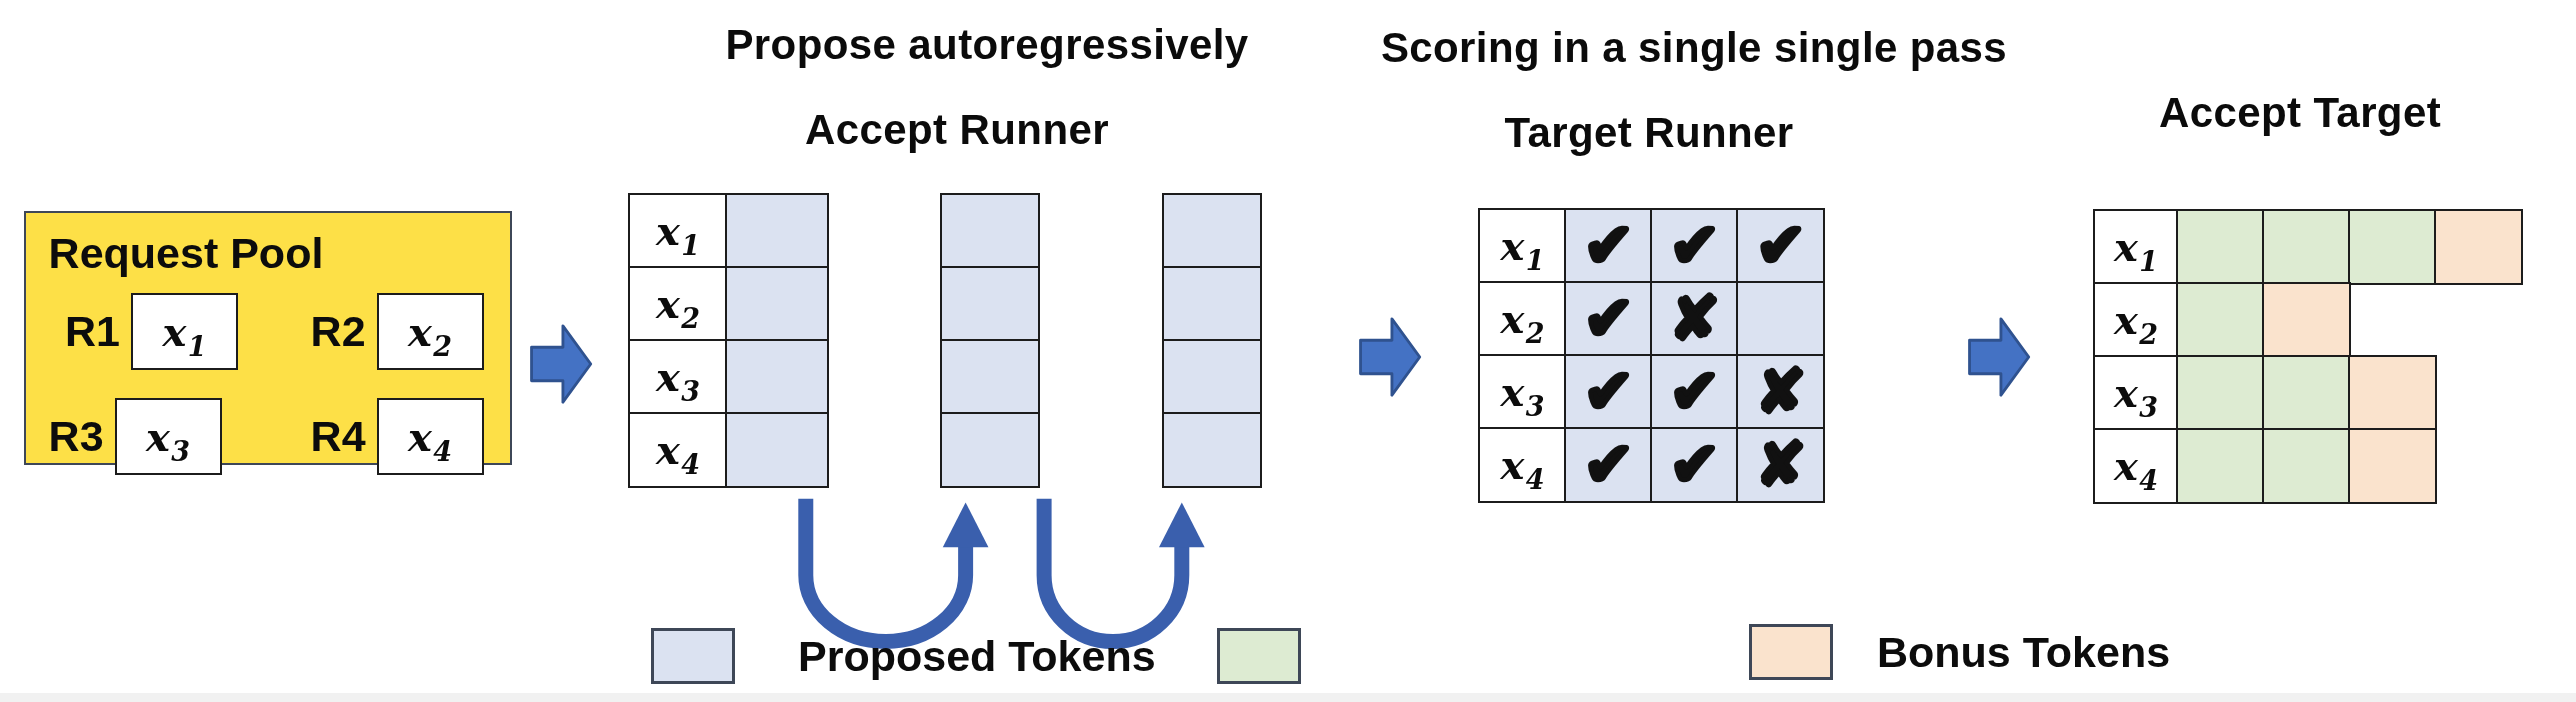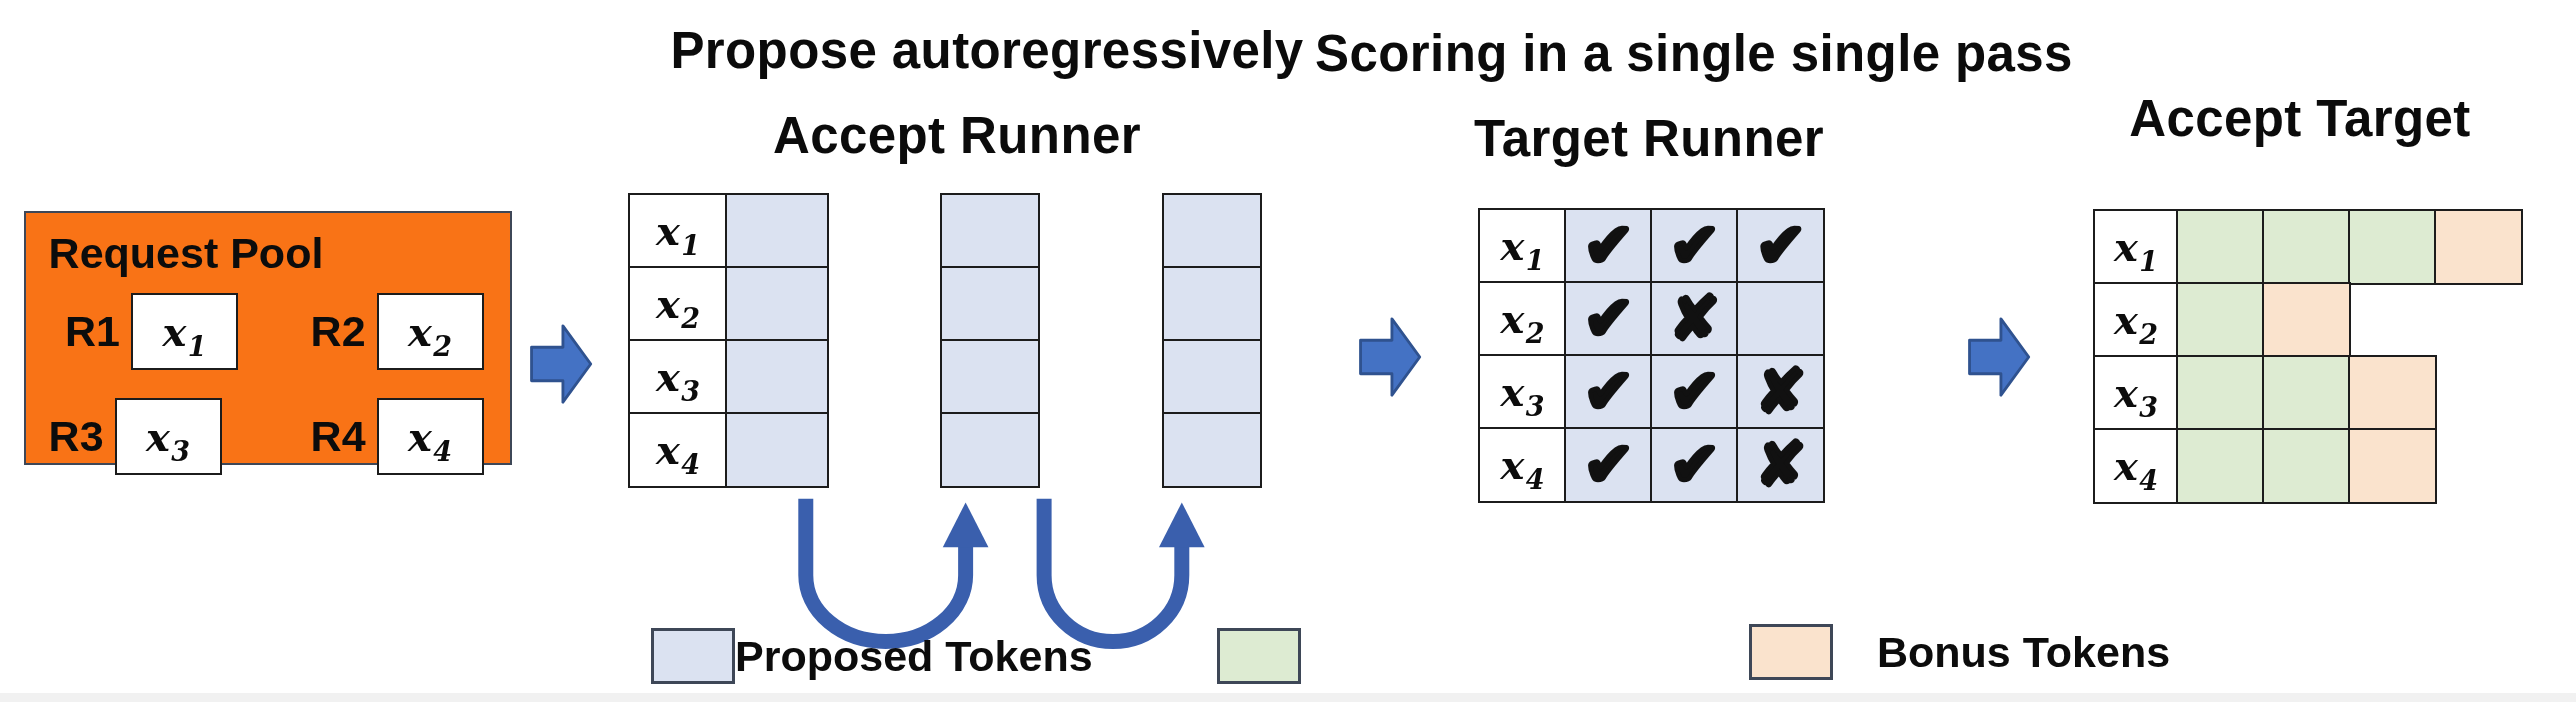--- a/index.html
+++ b/index.html
@@ -4,26 +4,26 @@
 <style>
   html,body{margin:0;padding:0;}
   body{
     width:2576px;height:703px;position:relative;background:#ffffff;
     font-family:"Liberation Sans",sans-serif;color:#0c0c0c;overflow:hidden;
   }
   .abs{position:absolute;}
   
   .diagram-title{
     position:absolute;transform:translateX(-50%);white-space:nowrap;
-    font-size:51px;font-weight:600;letter-spacing:0.4px;color:#0b0b0b;text-align:center;
+    font-size:42px;font-weight:600;letter-spacing:0.4px;color:#0b0b0b;text-align:center;
   }
   
   #request-pool{
     position:absolute;left:23.6px;top:211px;width:488px;height:254px;
-    border:2.9px solid #3e4757;background:#f97316;box-sizing:border-box;
+    border:2.9px solid #3e4757;background:#fde047;box-sizing:border-box;
   }
   .pool-title{position:absolute;left:23px;top:15.7px;font-size:43px;font-weight:600;}
   .request-item{position:absolute;display:flex;align-items:center;height:79px;margin-left:18px;}
   .request-label{font-size:43px;font-weight:600;width:66px;}
   .token-box{
     width:107px;height:77px;border:2.9px solid #1c1c1c;background:#ffffff;
     box-sizing:border-box;display:flex;align-items:center;justify-content:center;
   }
   
   .math-token{display:inline-flex;align-items:baseline;line-height:1;}
@@ -53,21 +53,21 @@
   .mark{
     font-size:60px;font-weight:bold;line-height:1;color:#111;
     -webkit-text-stroke:2.9px #111;
   }
   
   .legend-item{position:absolute;display:flex;align-items:center;}
   .legend-swatch{
     width:84px;height:56px;border:3.6px solid #3e4757;box-sizing:border-box;flex:none;
   }
   .legend-label{font-size:43px;font-weight:600;white-space:nowrap;}
-  #legend-item-0 .legend-label{}
+  #legend-item-0 .legend-label{margin-left:63px;}
   #legend-item-1 .legend-label{margin-left:46px;}
   #legend-item-2 .legend-label{margin-left:44px;}
   
   .bottom-strip{position:absolute;left:0;bottom:0;width:100%;height:10px;background:#f1f1f1;}
   svg{display:block;}
 </style>
 </head>
 <body>
 
 <div class="diagram-title" style="left:987px;top:21.4px;">Propose autoregressively</div>

